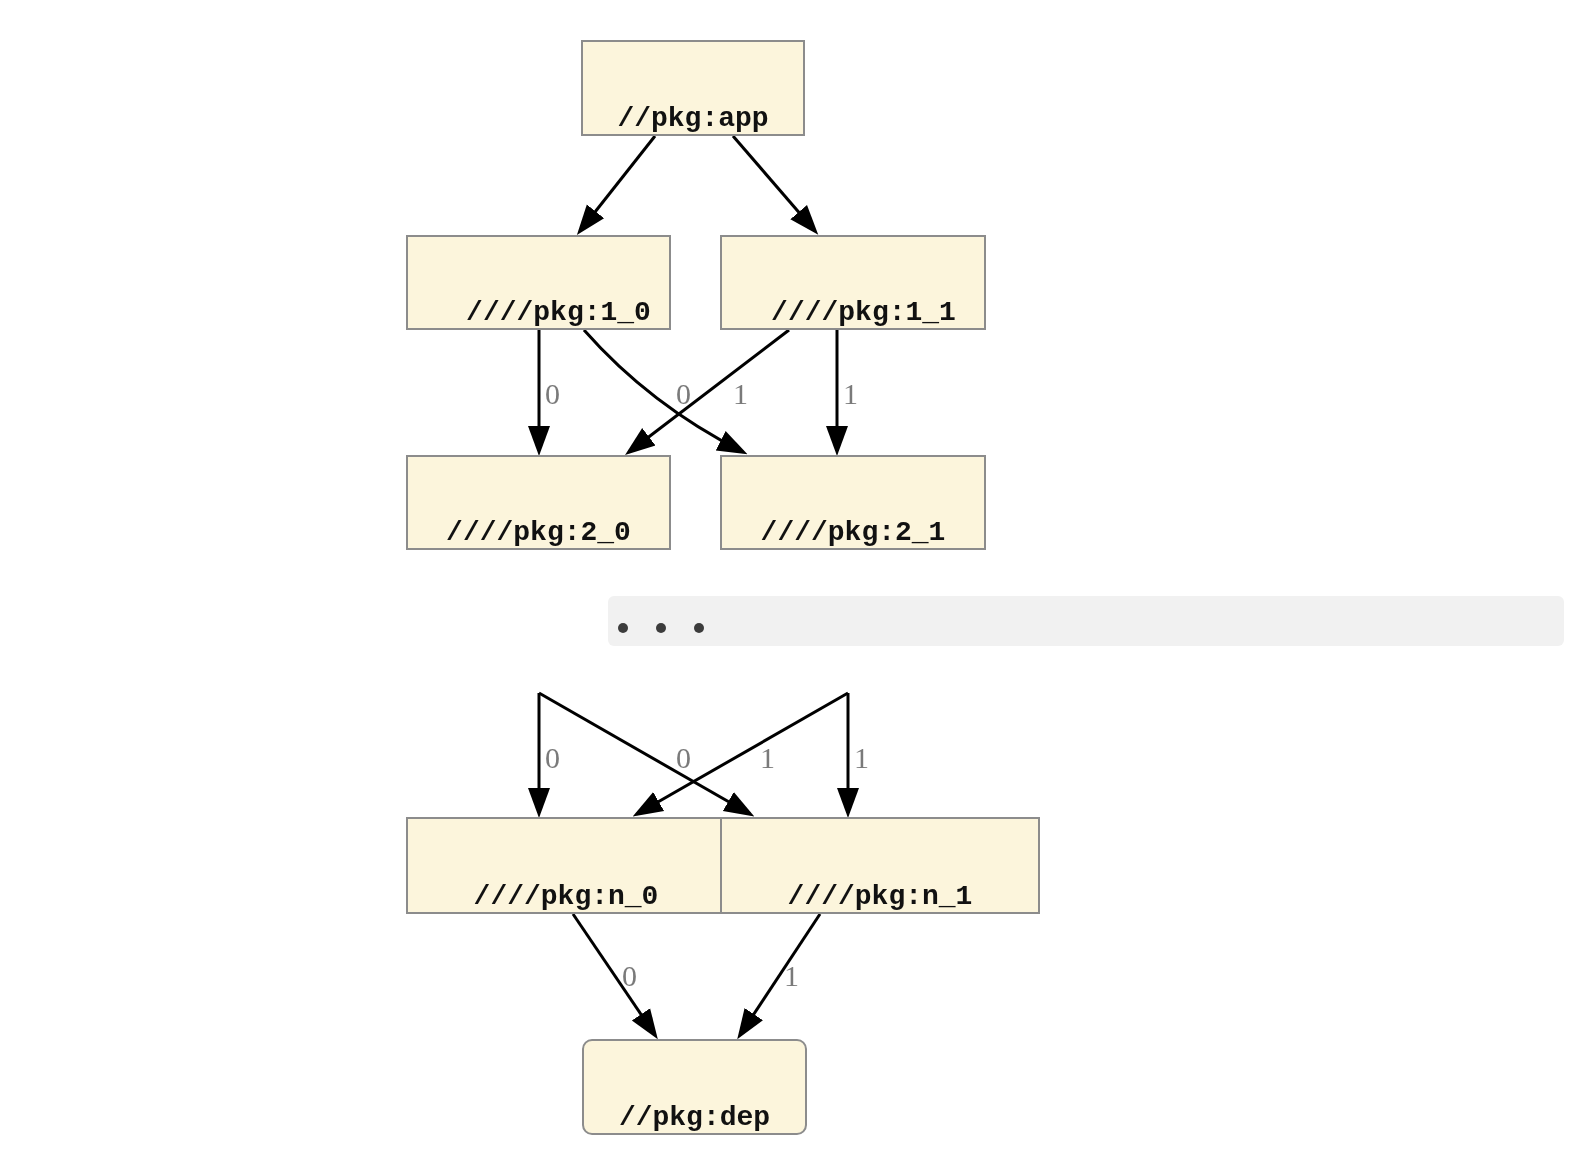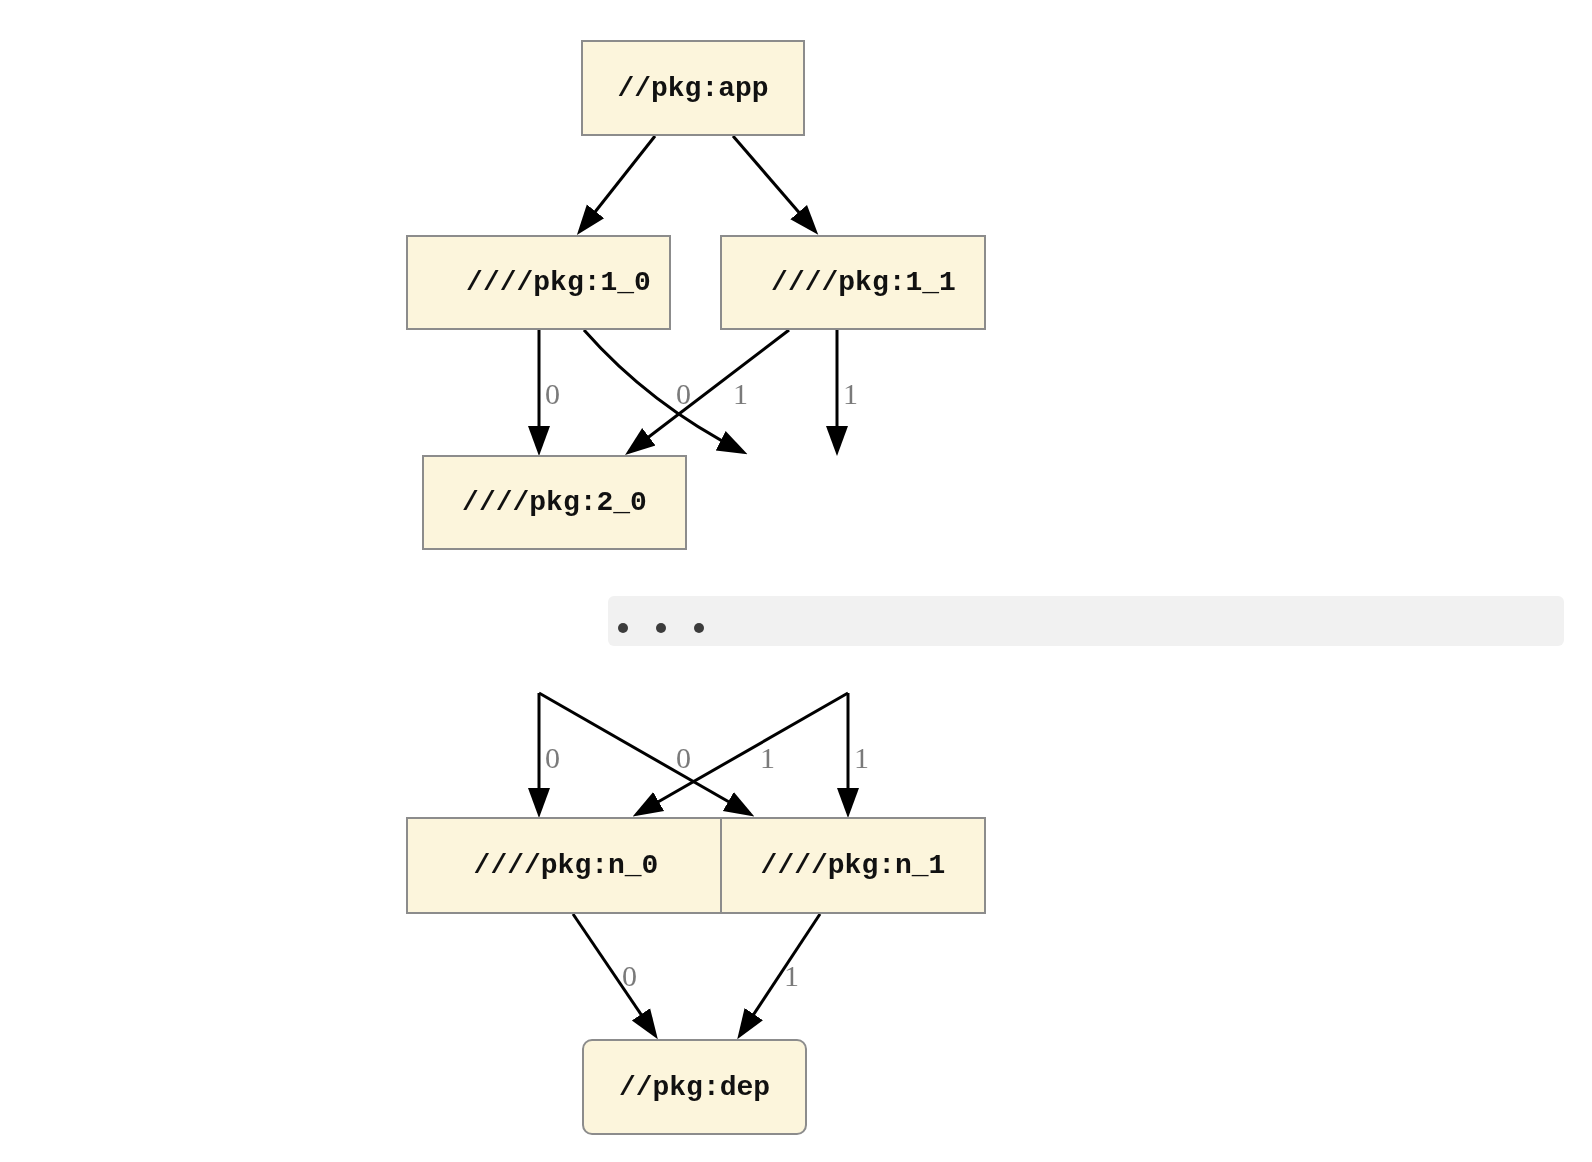--- a/index.html
+++ b/index.html
@@ -32,21 +32,21 @@
     font-family: "Liberation Serif", serif;
     font-size: 30px;
     fill: #7a7a7a;
   }
   .node {
     position: absolute;
     box-sizing: border-box;
     background: #fcf5dc;
     border: 2.5px solid #8c8c8c;
     display: flex;
-    align-items: center;
+    align-items: flex-end;
     justify-content: center;
   }
   .node span {
     font-family: "Liberation Mono", "DejaVu Sans Mono", monospace;
     font-weight: bold;
     font-size: 28px;
     color: #111111;
     white-space: pre;
   }
   #ellipsis-bar {
@@ -112,25 +112,28 @@
   </div>
 <div class="node" style="left: 581px; top: 40px; width: 224px; height: 96px;">
       <span>//pkg:app</span>
     </div>
     <div class="node" style="left: 406px; top: 235px; width: 265px; height: 95px; padding-left: 40px;">
       <span>////pkg:1_0</span>
     </div>
     <div class="node" style="left: 720px; top: 235px; width: 266px; height: 95px; padding-left: 21px;">
       <span>////pkg:1_1</span>
     </div>
-    <div class="node" style="left: 406px; top: 455px; width: 265px; height: 95px; margin-left: 16px;">
+    <div class="node" style="left: 406px; top: 455px; width: 265px; height: 95px;">
       <span>////pkg:2_0</span>
+    </div>
+    <div class="node" style="left: 720px; top: 455px; width: 266px; height: 95px;">
+      <span>////pkg:2_1</span>
     </div>
     <div class="node" style="left: 406px; top: 817px; width: 320px; height: 97px;">
       <span>////pkg:n_0</span>
     </div>
-    <div class="node" style="left: 720px; top: 817px; width: 266px; height: 97px;">
+    <div class="node" style="left: 720px; top: 817px; width: 320px; height: 97px;">
       <span>////pkg:n_1</span>
     </div>
     <div class="node" style="left: 582px; top: 1039px; width: 225px; height: 96px; border-radius: 10px;">
       <span>//pkg:dep</span>
     </div>
   </div>
 
 </body></html>

